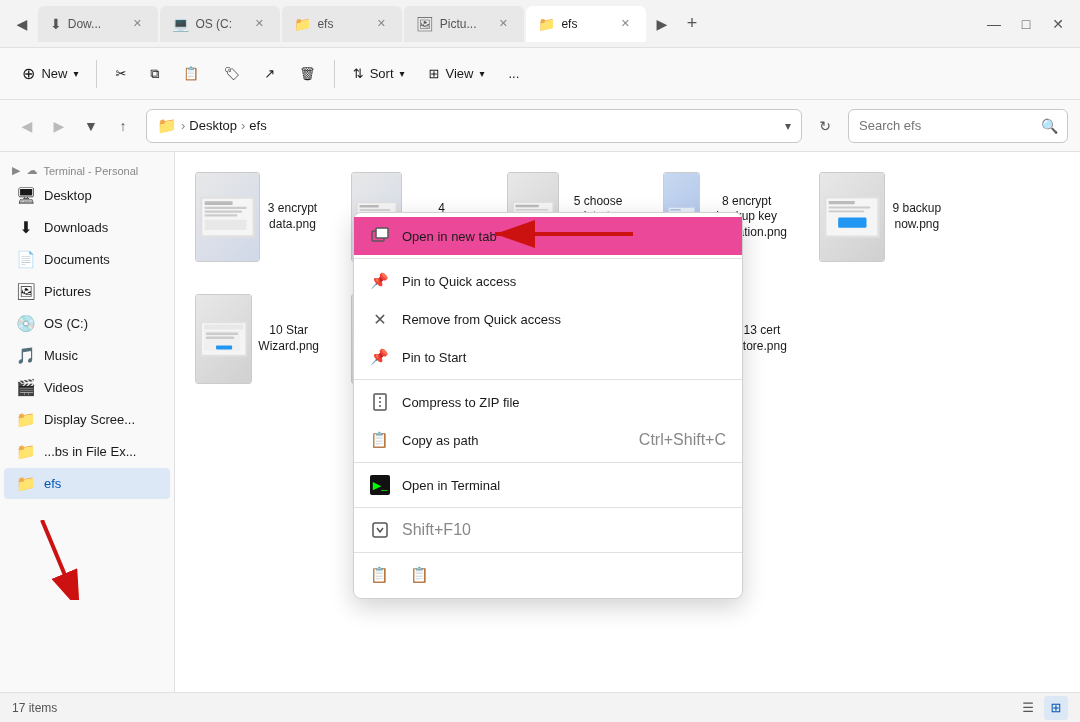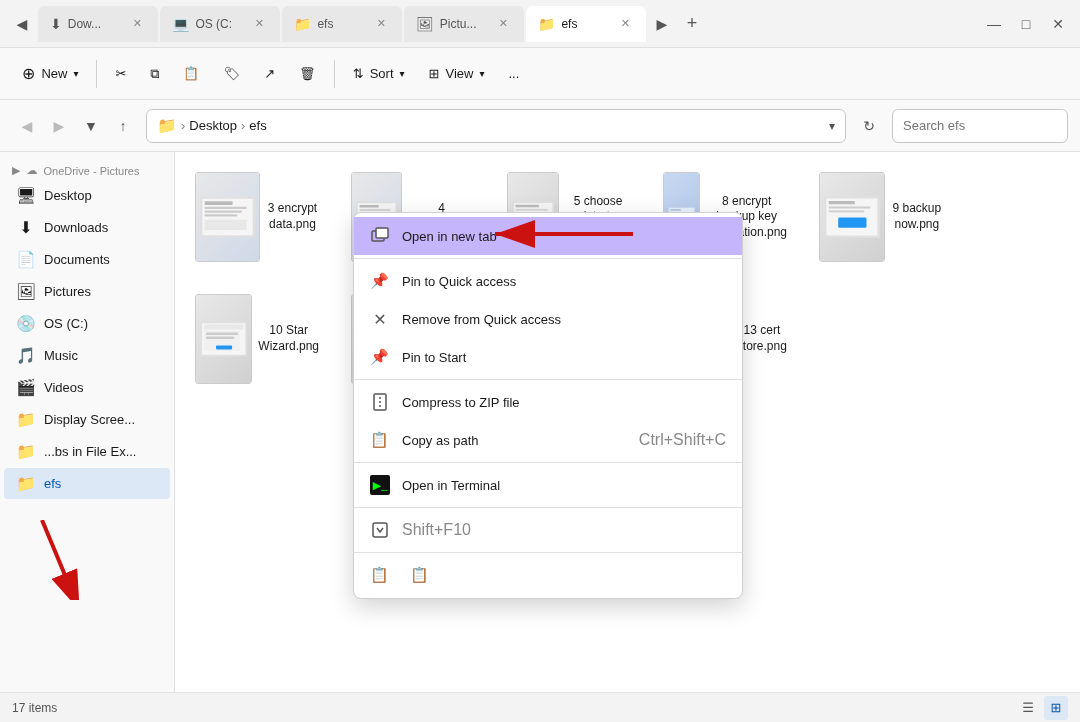--- a/index.html
+++ b/index.html
@@ -24,21 +24,21 @@
     .addressbar { display: flex; align-items: center; background: #f9f9f9; height: 52px; padding: 0 12px; gap: 8px; border-bottom: 1px solid #e0e0e0; }
     .nav-btns { display: flex; gap: 2px; }
     .addr-nav { width: 30px; height: 30px; display: flex; align-items: center; justify-content: center; border-radius: 4px; cursor: pointer; font-size: 14px; color: #555; }
     .addr-nav.disabled { color: #bbb; cursor: default; }
     .breadcrumb-bar { flex: 1; display: flex; align-items: center; background: #ffffff; border: 1px solid #c8c8c8; border-radius: 6px; height: 34px; padding: 0 10px; gap: 4px; font-size: 13px; }
     .breadcrumb-icon { font-size: 16px; color: #e6a800; }
     .breadcrumb-sep { color: #888; }
     .breadcrumb-part { color: #1a1a1a; }
     .breadcrumb-dropdown { margin-left: auto; color: #555; font-size: 12px; cursor: pointer; }
     .refresh-btn { width: 30px; height: 30px; display: flex; align-items: center; justify-content: center; border-radius: 4px; cursor: pointer; font-size: 14px; color: #555; }
-    .search-bar { display: flex; align-items: center; background: #ffffff; border: 1px solid #c8c8c8; border-radius: 6px; height: 34px; padding: 0 10px; gap: 6px; width: 176px; }
+    .search-bar { display: flex; align-items: center; background: #ffffff; border: 1px solid #c8c8c8; border-radius: 6px; height: 34px; padding: 0 10px; gap: 6px; width: 220px; }
     .search-input { border: none; outline: none; font-size: 13px; color: #1a1a1a; flex: 1; background: transparent; }
     .search-icon { color: #555; font-size: 14px; cursor: pointer; }
 
     
     .main { display: flex; height: calc(722px - 48px - 52px - 52px - 30px); }
 
     
     .sidebar { width: 175px; background: #f9f9f9; border-right: 1px solid #e0e0e0; overflow-y: auto; padding: 8px 0; }
     .sidebar-item { display: flex; align-items: center; gap: 8px; padding: 6px 12px; cursor: pointer; border-radius: 4px; margin: 1px 4px; font-size: 13px; color: #1a1a1a; }
     .sidebar-item.active { background: #dce8f5; color: #0056b3; }
@@ -52,21 +52,21 @@
     .file-thumbnail { width: 120px; height: 90px; background: #e8e8e8; border: 1px solid #ccc; border-radius: 3px; overflow: hidden; display: flex; align-items: center; justify-content: center; }
     .file-name { font-size: 12px; text-align: center; color: #1a1a1a; line-height: 1.3; }
 
     
     .statusbar { height: 30px; background: #f3f3f3; border-top: 1px solid #e0e0e0; display: flex; align-items: center; padding: 0 12px; gap: 8px; font-size: 12px; color: #555; }
     .statusbar-right { margin-left: auto; display: flex; gap: 4px; }
     .view-btn { width: 24px; height: 24px; display: flex; align-items: center; justify-content: center; border-radius: 3px; cursor: pointer; font-size: 13px; color: #555; }
     .view-btn.active { background: #dce8f5; color: #0056b3; }
     .context-menu { position: absolute; top: 60px; left: 178px; width: 390px; background: #ffffff; border: 1px solid #d0d0d0; border-radius: 8px; box-shadow: 0 8px 24px rgba(0,0,0,0.18); z-index: 200; padding: 4px 0; }
     .cm-item { display: flex; align-items: center; gap: 12px; padding: 9px 16px; cursor: pointer; font-size: 13px; color: #1a1a1a; position: relative; }
-    .cm-item.highlighted { background: #c4b5fd; }
+    .cm-item.highlighted { background: #ec4899; }
     .cm-icon { width: 20px; height: 20px; display: flex; align-items: center; justify-content: center; font-size: 15px; color: #555; flex-shrink: 0; }
     .cm-label { flex: 1; }
     .cm-shortcut { color: #888; font-size: 16px; }
     .cm-separator { height: 1px; background: #e0e0e0; margin: 3px 0; }
 
     
     .red-arrow { position: absolute; top: 62px; left: 310px; z-index: 300; pointer-events: none; }
 
     
     .thumb-img { width: 100%; height: 100%; background: linear-gradient(135deg, #e8e8e8, #d0d0d0); display: flex; align-items: center; justify-content: center; font-size: 9px; color: #888; text-align: center; padding: 4px; }
@@ -174,21 +174,21 @@
     <span class="search-icon">🔍</span>
   </div>
 </div>
 
 <div class="main">
 
   <div class="sidebar">
     <div class="sidebar-section">
       <span>▶</span>
       <span>☁</span>
-      <span>OneDrive - Pictures</span>
+      <span>Terminal - Personal</span>
     </div>
     <div class="sidebar-item">
       <span class="si-icon">🖥</span>
       <span>Desktop</span>
     </div>
     <div class="sidebar-item">
       <span class="si-icon">⬇</span>
       <span>Downloads</span>
     </div>
     <div class="sidebar-item">

